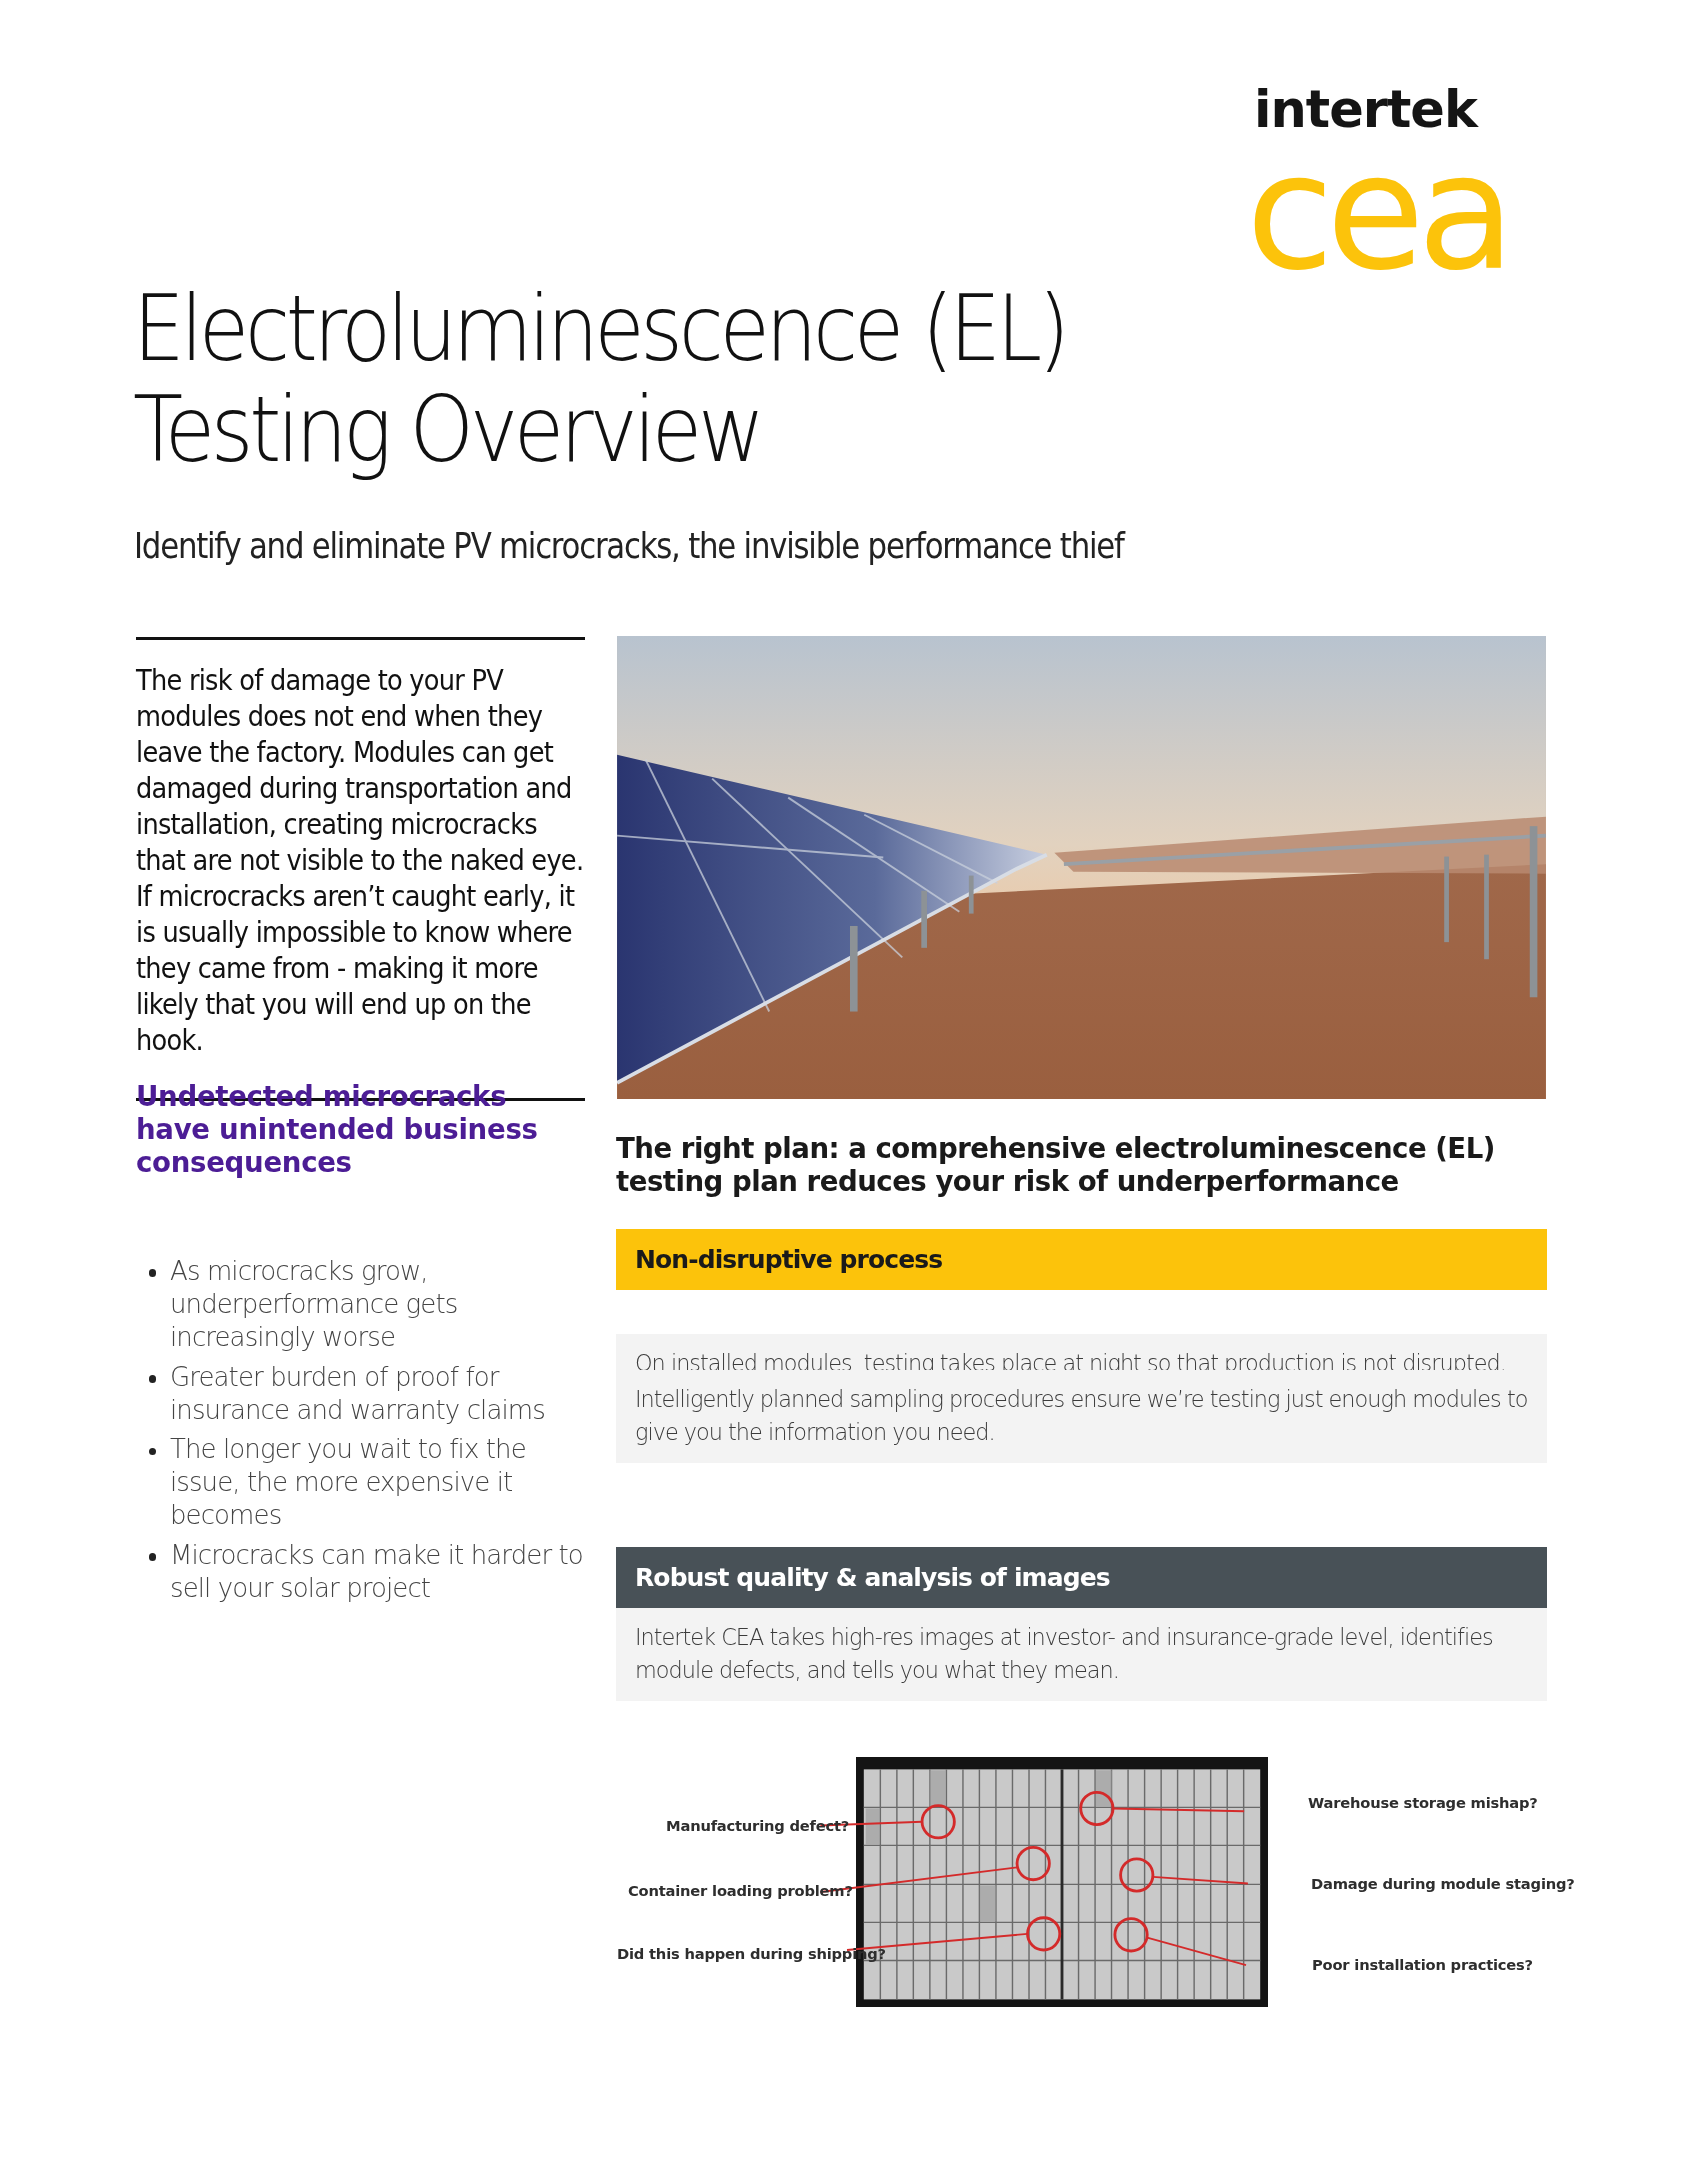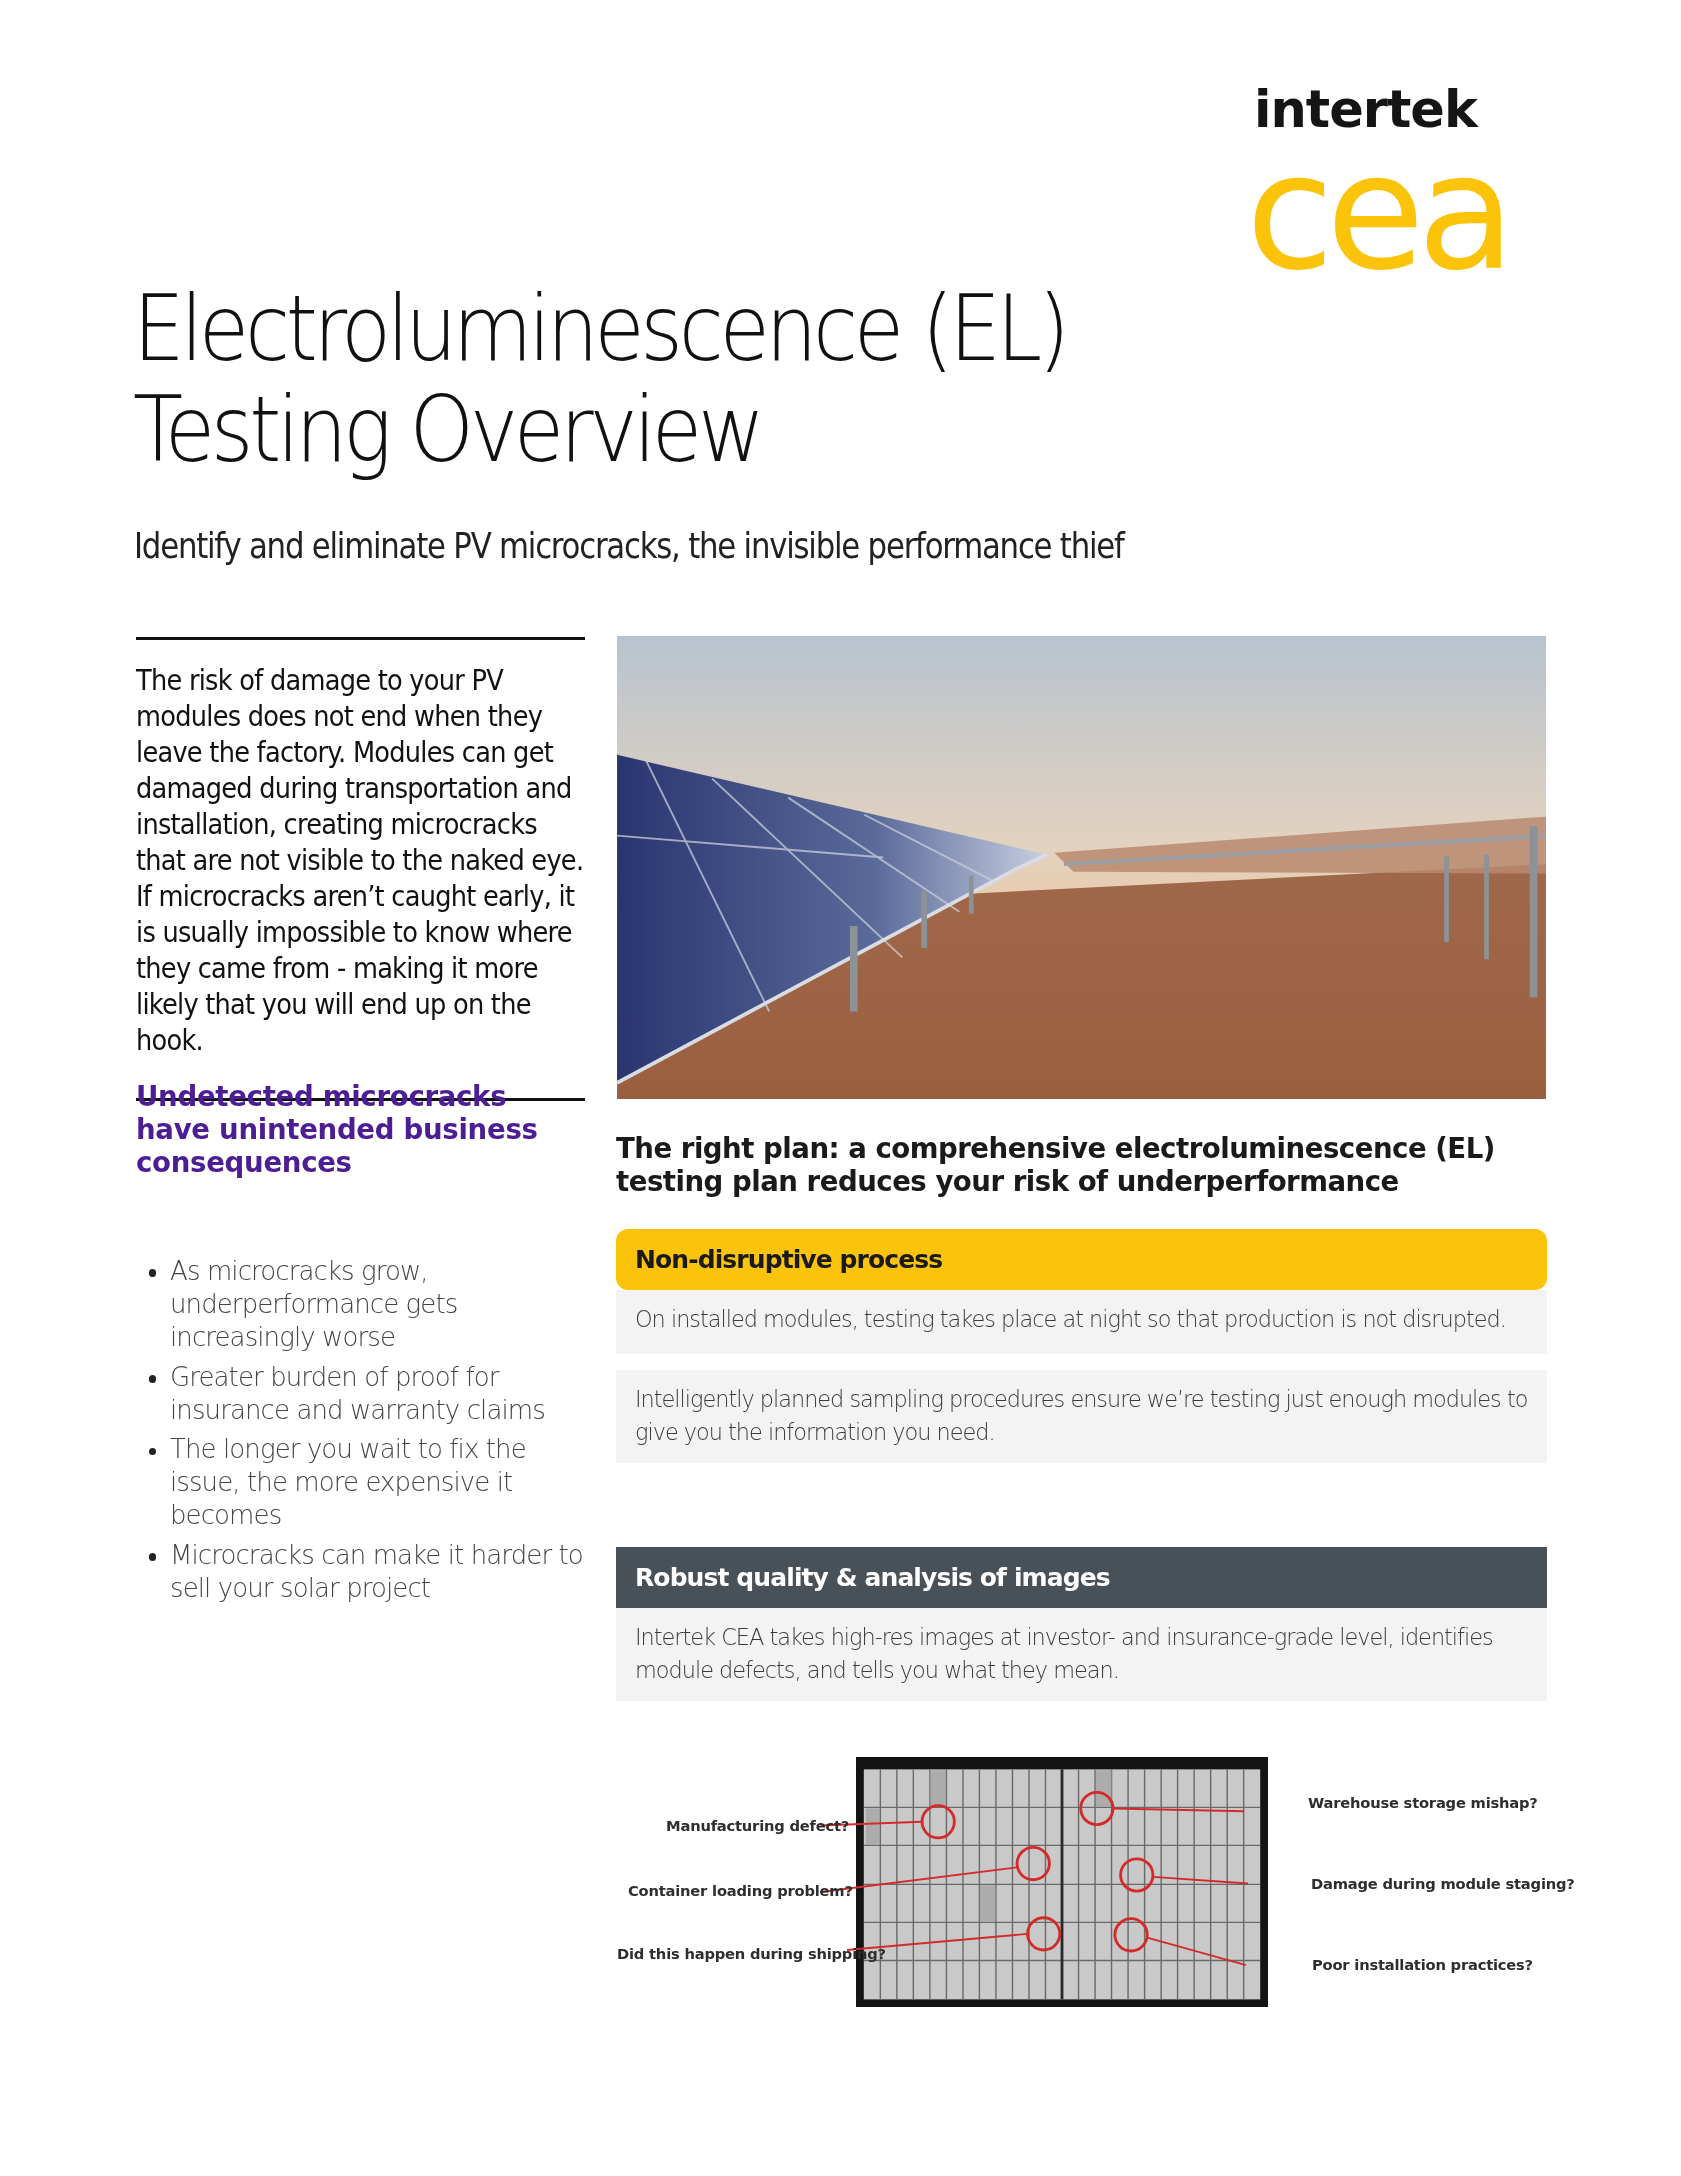--- a/index.html
+++ b/index.html
@@ -43,21 +43,21 @@
   .right-heading { left:616px; top:1132px; width:932px; font-family:"DejaVu Sans", sans-serif; font-weight:bold;
                    font-size:27.6px; line-height:33px; color:#1a1a1a; letter-spacing:-0.5px; }
 
   
   .card { left:616px; width:931px; }
   .card-head { height:61px; display:flex; align-items:center; padding-left:19px; box-sizing:border-box;
                font-family:"DejaVu Sans", sans-serif; font-weight:bold; font-size:25px; letter-spacing:-0.9px; }
   .card-body { background:#f3f3f3; padding:13.3px 19px 0 19px; box-sizing:border-box;
                font-family:"DejaVu Sans", sans-serif; font-weight:200; font-size:22.4px; line-height:33px;
                color:#3b3b3b; letter-spacing:-1px; }
-  .head-yellow { background:#fcc30b; color:#1a1a1a;border-radius:12px; }
+  .head-yellow { background:#fcc30b; color:#1a1a1a; }
   .head-black { background:#120e0d; color:#ffffff; }
   .head-slate { background:#485157; color:#ffffff; }
 
   
   .el-label { font-family:"DejaVu Sans", sans-serif; font-weight:bold; font-size:14.7px; color:#2e2e2e;
               white-space:nowrap; letter-spacing:-0.2px; }
   .el-module { left:856px; top:1757px; width:412px; height:250px; background:#141414; }
   .el-svg { left:609px; top:1741px; }
 </style>
 </head>
@@ -124,21 +124,21 @@
     <rect x="245" y="305" width="8" height="90" fill="#8d9296"></rect>
     <rect x="320" y="268" width="6" height="60" fill="#8d9296"></rect>
     <rect x="370" y="252" width="5" height="40" fill="#8d9296"></rect>
   </svg>
 </div>
 
 <div class="abs right-heading">The right plan: a comprehensive electroluminescence (EL) testing plan reduces your risk of underperformance</div>
 
 <div class="abs card" style="top:1229px;">
   <div class="card-head head-yellow">Non-disruptive process</div>
-  <div class="card-body" style="height:64px;">On installed modules, testing takes place at night so that production is not disrupted.</div>
+  <div class="card-body" style="height:64px;margin-top:44px;">On installed modules, testing takes place at night so that production is not disrupted.</div>
 </div>
 
 <div class="abs card" style="top:1370px;">
   <div class="card-body" style="height:93px;">Intelligently planned sampling procedures ensure we’re testing just enough modules to give you the information you need.</div>
 </div>
 
 <div class="abs card" style="top:1547px;">
   <div class="card-head head-slate">Robust quality &amp; analysis of images</div>
   <div class="card-body" style="height:93px;">Intertek CEA takes high-res images at investor- and insurance-grade level, identifies module defects, and tells you what they mean.</div>
 </div>

